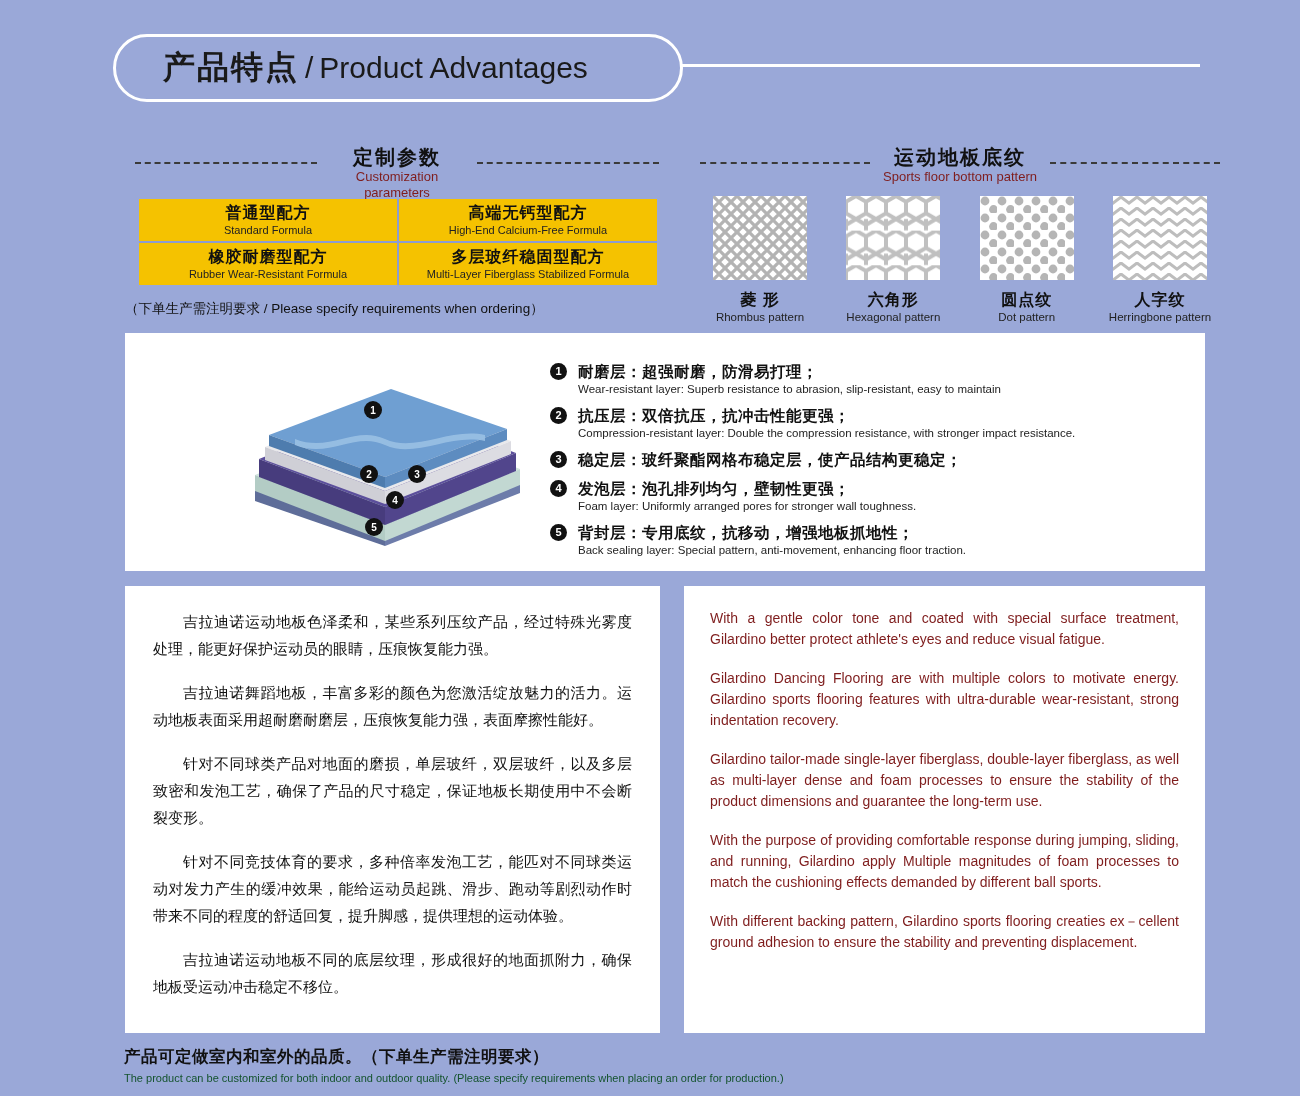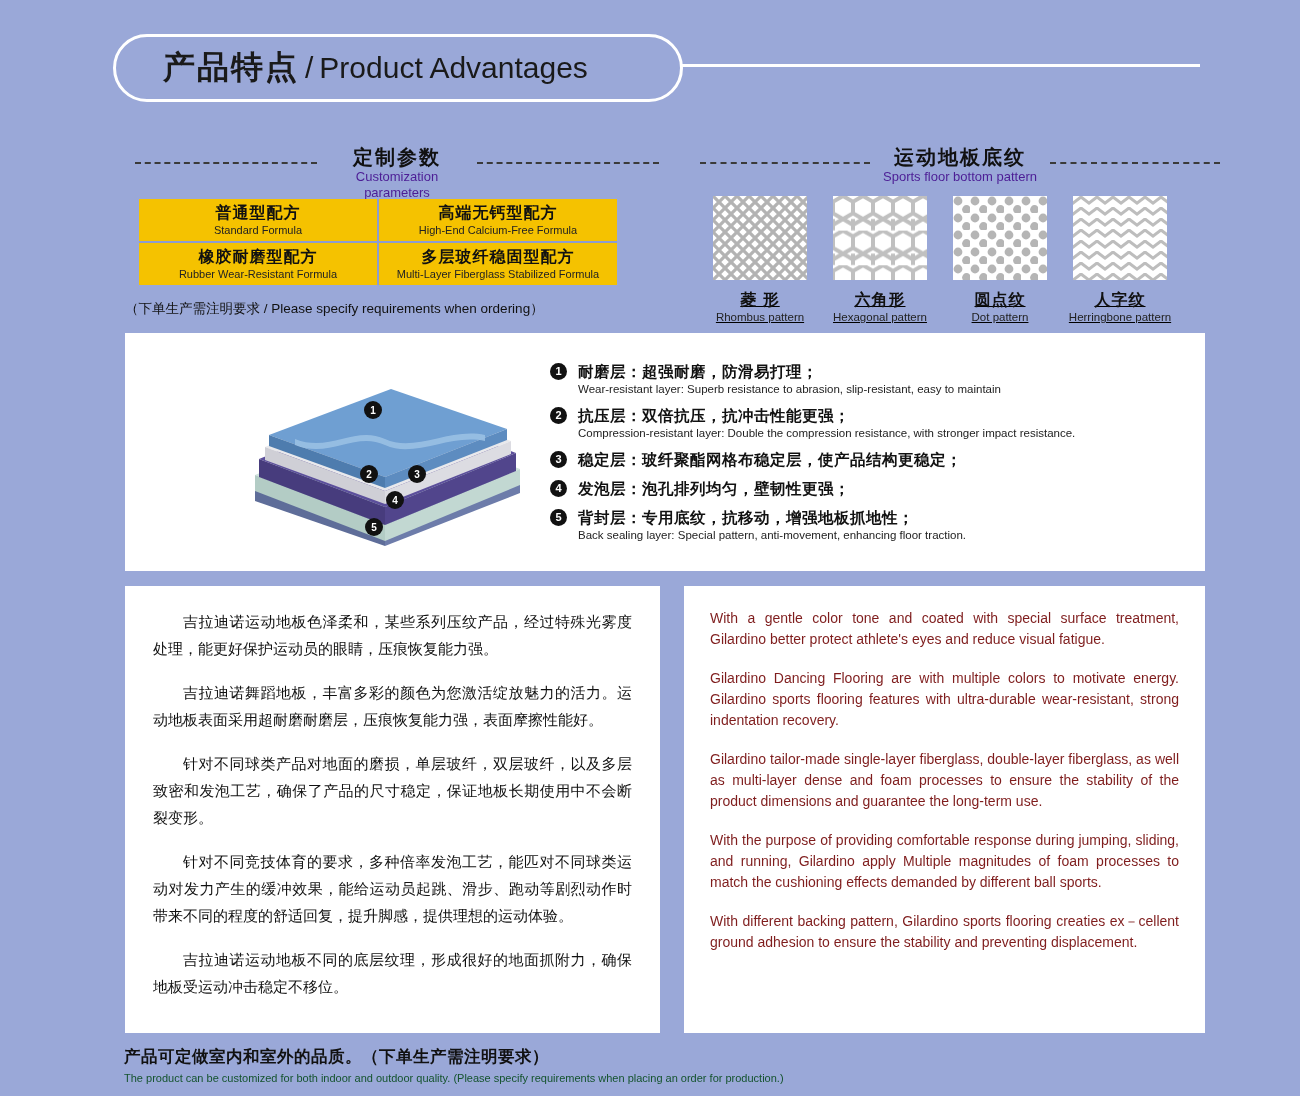--- a/index.html
+++ b/index.html
@@ -79,35 +79,35 @@
   }
   .sec-title .cn {
     font-size: 20px;
     font-weight: bold;
     color: #111;
     letter-spacing: 2px;
     line-height: 24px;
   }
   .sec-title .en {
     font-size: 13px;
-    color: #4c1d95;
+    color: #7f1d1d;
     line-height: 16px;
   }
   .dash {
     position: absolute;
     height: 0;
     border-top: 2px dashed #3a3a3a;
   }
 
   
   .formula-table {
     position: absolute;
     left: 139px;
     top: 199px;
-    width: 478px;
+    width: 518px;
     height: 86px;
     display: grid;
     grid-template-columns: 1fr 1fr;
     grid-template-rows: 1fr 1fr;
     gap: 2px;
     background: #8e9cd0;
   }
   .formula-cell {
     background: #f5c200;
     display: flex;
@@ -139,21 +139,21 @@
     white-space: nowrap;
   }
 
   
   .patterns {
     position: absolute;
     left: 700px;
     top: 196px;
     width: 520px;
     display: flex;
-    text-decoration: underline;
+    justify-content: space-between;
   }
   .pattern {
     width: 120px;
     text-align: center;
   }
   .swatch {
     width: 94px;
     height: 84px;
     margin: 0 auto 10px auto;
     background: #ffffff;
@@ -458,20 +458,21 @@
       </div>
 
       <div class="layer-item">
         <span class="bullet">3</span>
         <div class="layer-cn">稳定层：玻纤聚酯网格布稳定层，使产品结构更稳定；</div>
       </div>
 
       <div class="layer-item">
         <span class="bullet">4</span>
         <div class="layer-cn">发泡层：泡孔排列均匀，壁韧性更强；</div>
+        <div class="layer-en">Foam layer: Uniformly arranged pores for stronger wall toughness.</div>
       </div>
 
       <div class="layer-item">
         <span class="bullet">5</span>
         <div class="layer-cn">背封层：专用底纹，抗移动，增强地板抓地性；</div>
         <div class="layer-en">Back sealing layer: Special pattern, anti-movement, enhancing floor traction.</div>
       </div>
 
     </div>
   </div>

